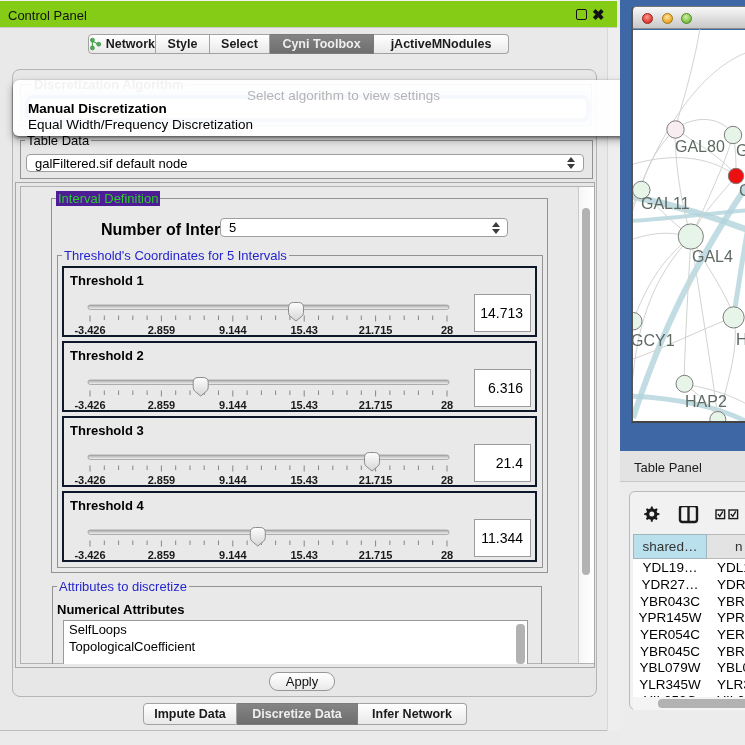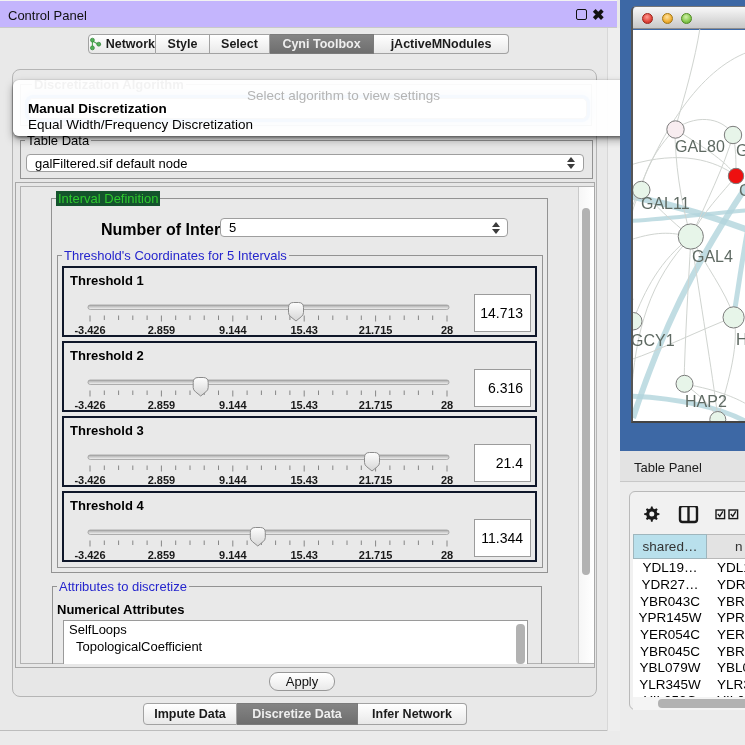--- a/index.html
+++ b/index.html
@@ -1,20 +1,20 @@
 <!DOCTYPE html>
 <html><head><meta charset="utf-8">
 <style>
 *{margin:0;padding:0;box-sizing:border-box}
 html,body{width:745px;height:745px}
 body{font-family:"Liberation Sans",sans-serif;background:#ebebeb;position:relative;overflow:hidden;font-size:13px;color:#000}
 .a{position:absolute}
 
 #cp{left:0;top:0;width:620px;height:731px;background:#e9e9e9;border-bottom:1px solid #bdbdbd}
-#cpt{left:0;top:0;width:617px;height:28px;background:#c4b5fd;border-bottom:1px solid #c9c9c9;border-top:1px solid #f2f2f2}
+#cpt{left:0;top:0;width:617px;height:28px;background:#84cc16;border-bottom:1px solid #c9c9c9;border-top:1px solid #f2f2f2}
 #cpt span{position:absolute;left:8px;top:7px;font-size:13px;color:#111}
 #minb{left:576px;top:9px;width:11px;height:11px;border:1.6px solid #111;border-radius:2px}
 #clsb{left:592px;top:6px;font-size:15px;font-weight:bold;color:#111}
 
 .seg{height:20px;display:flex;font-size:12.5px;font-weight:bold;color:#1c1c1c}
 .seg div{background:linear-gradient(#ffffff,#f2f2f2 60%,#e8e8e8);border:1px solid #a2a2a2;border-left:none;display:flex;align-items:center;justify-content:center;white-space:nowrap}
 .seg div:first-child{border-left:1px solid #a2a2a2;border-radius:4px 0 0 4px}
 .seg div:last-child{border-radius:0 4px 4px 0}
 .seg div.on{background:linear-gradient(#848484,#6e6e6e);color:#efefef;border-color:#7b7b7b}
 
@@ -93,21 +93,21 @@
   </div>
 <div class="cmb" style="left:26px;top:154px;width:558px;height:18px">galFiltered.sif default node<span class="ud" style="right:8px"></span></div>
 
 <div class="a" style="left:15px;top:182px;width:580px;height:486px;border:1px solid #a8a8a8"></div>
 <div class="a" style="left:20px;top:186px;width:574px;height:478px;border:1px solid #b2b2b2;background:#e9e9e9"></div>
 <div class="sbv" style="left:578px;top:187px;width:16px;height:476px"></div>
 <div class="sbt" style="left:582px;top:208px;width:8px;height:367px"></div>
 
 <div class="a" style="left:21px;top:187px;width:556px;height:477px;overflow:hidden">
  <div class="grp" style="left:30px;top:11px;width:497px;height:375px">
-      <b style="background:#14532d;color:#2ec92e">Interval Definition</b>
+      <b style="background:#4c1d95;color:#2ec92e">Interval Definition</b>
     </div>
  <b class="a" style="left:80px;top:34px;font-size:16px">Number of Intervals</b>
  <div class="cmb" style="left:199px;top:31px;width:288px;height:19px">5<span class="ud"></span></div>
  <div class="grp" style="left:36px;top:68px;width:486px;height:313px">
       <b style="background:#e9e9e9;color:#2525cd">Threshold's Coordinates for 5 Intervals</b>
     </div>
 
  <div class="thb" style="top:79px">
       <b>Threshold 1</b>
       <svg class="sl" width="392" height="40" viewBox="-22 0 392 40" style="position:absolute;left:4px;top:28px">
@@ -140,21 +140,21 @@
       </svg>
       <div class="vf">11.344</div>
     </div>
 
  <div class="grp" style="left:31px;top:399px;width:490px;height:86px">
       <b style="background:#e9e9e9;color:#2525cd">Attributes to discretize</b>
     </div>
  <b class="a" style="left:36px;top:415px;font-size:13px">Numerical Attributes</b>
  <div class="a" style="left:42px;top:433px;width:465px;height:47px;background:#fff;border:1px solid #9a9a9a;font-size:13px;overflow:hidden">
    <div style="padding-left:5px;height:17px;line-height:17px">SelfLoops</div>
-   <div style="padding-left:12px;height:17px;line-height:17px">TopologicalCoefficient</div>
+   <div style="padding-left:5px;height:17px;line-height:17px">TopologicalCoefficient</div>
  </div>
  <div class="sbt" style="left:495px;top:437px;width:9px;height:40px"></div>
 </div>
 <div id="apl" class="a">Apply</div>
 
 <div class="a seg" style="left:143px;top:703px;height:22px">
  <div style="width:94px">Impute Data</div>
  <div class="on" style="width:121px">Discretize Data</div>
  <div style="width:109px">Infer Network</div>
 </div>

